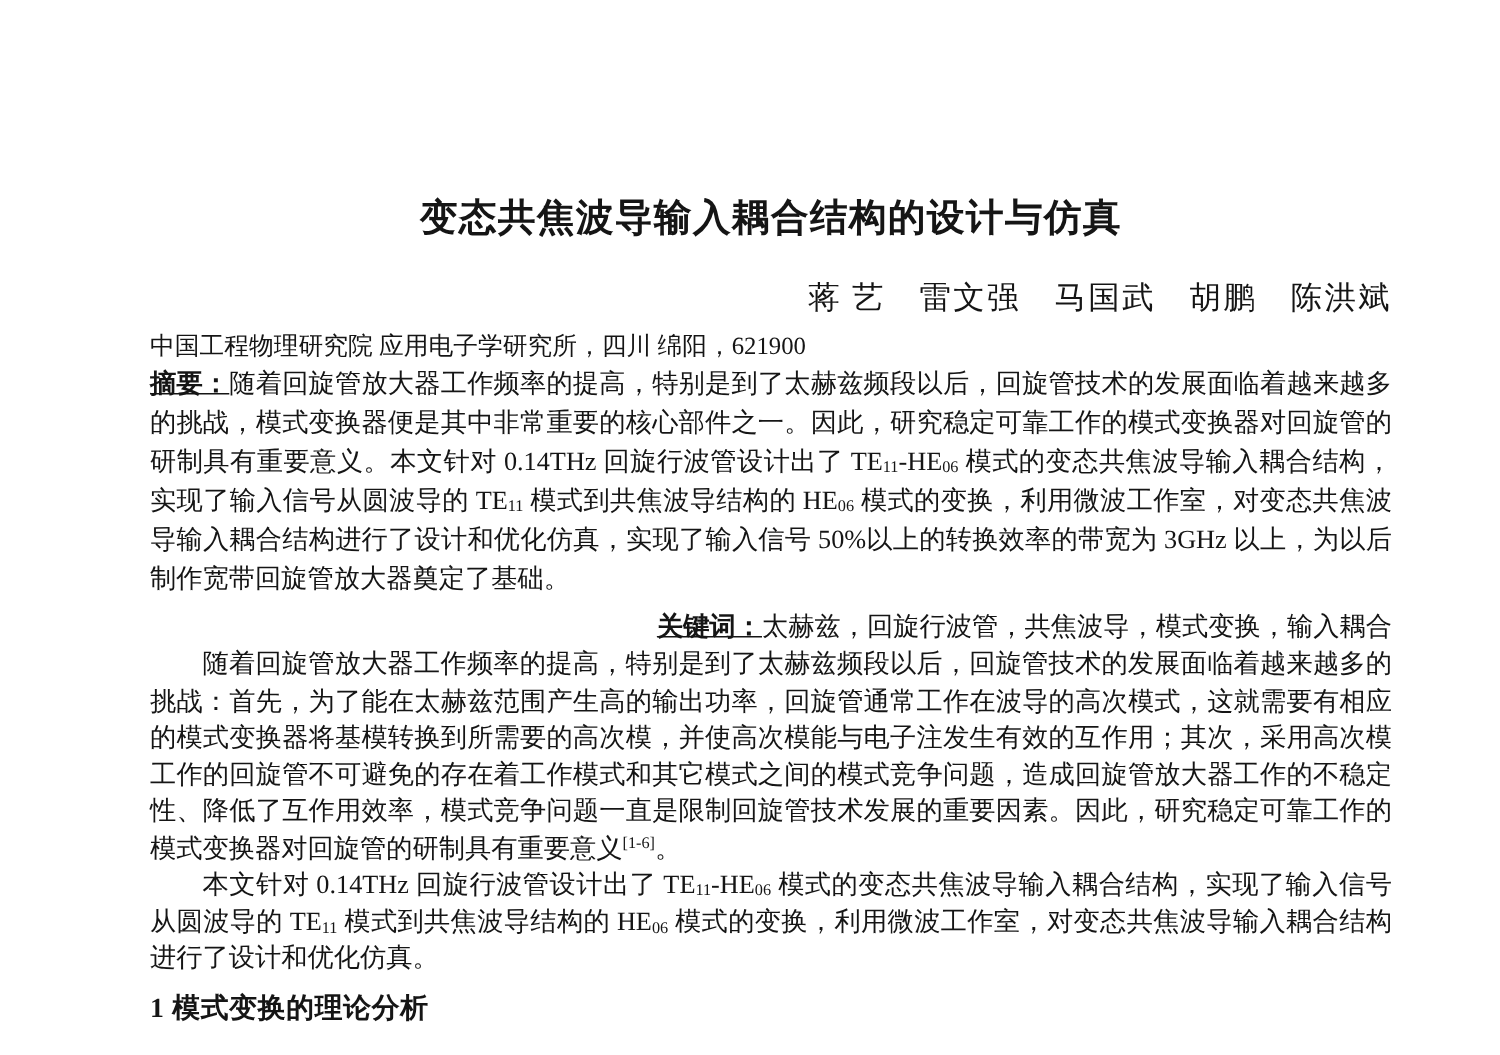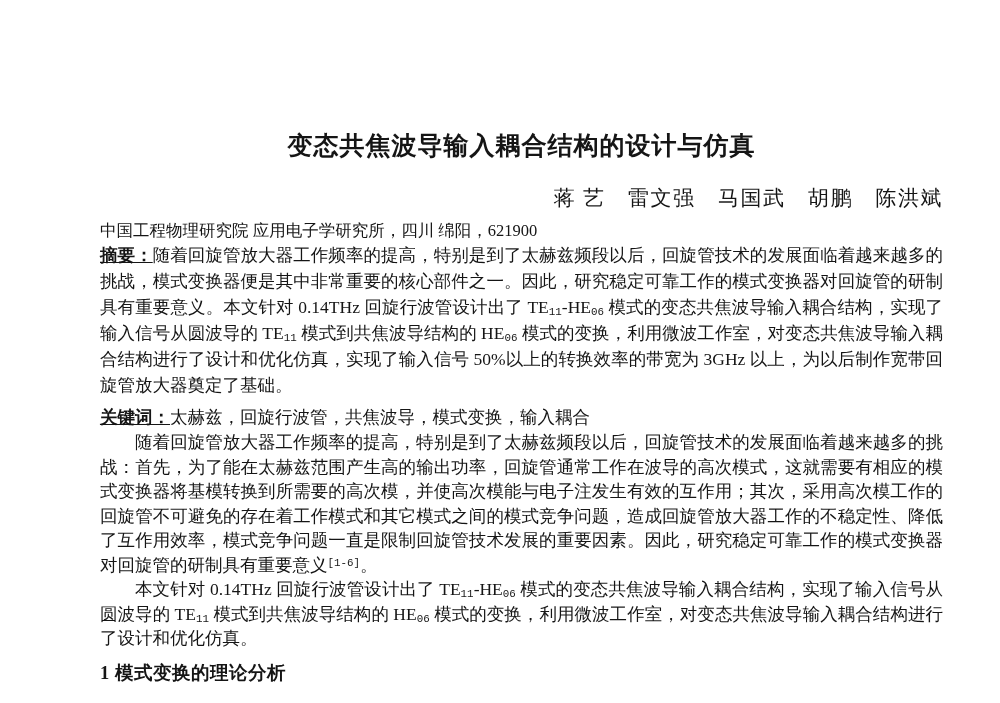--- a/index.html
+++ b/index.html
@@ -8,21 +8,21 @@
     background: #ffffff;
   }
   body {
     width: 1000px;
     height: 703px;
     overflow: hidden;
     color: #151515;
     font-family: "Liberation Serif", "DejaVu Serif", serif;
   }
   .page {
-    padding: 130px 57px 0 100px;
+    padding: 130px 72px 0 100px;
     box-sizing: border-box;
     width: 1000px;
     height: 622px;
   }
   .title {
     margin: 0;
     text-align: center;
     font-size: 25px;
     line-height: 30px;
     font-weight: bold;
@@ -45,20 +45,21 @@
   .abstract {
     margin-top: 0;
     font-size: 17.5px;
     line-height: 26px;
     text-align: justify;
   }
   .keywords {
     margin-top: 6px;
     font-size: 17.5px;
     line-height: 26px;
+    text-align: right;
   }
   .label {
     font-weight: bold;
     text-decoration: underline;
   }
   .body-para {
     font-size: 17.5px;
     line-height: 24.5px;
     text-align: justify;
     text-indent: 2em;
@@ -67,21 +68,20 @@
   .section-heading {
     margin: 10px 0 0 0;
     font-size: 18.5px;
     line-height: 25px;
     font-weight: bold;
     letter-spacing: 0.5px;
   }
   sub, sup {
     font-size: 0.62em;
     line-height: 0;
-    font-family: Liberation Mono, monospace;
   }
   sub { vertical-align: -0.18em; }
   sup { vertical-align: 0.5em; }
 </style>
 </head>
 <body>
 
 <div class="page">
 
   <h1 class="title">变态共焦波导输入耦合结构的设计与仿真</h1>

